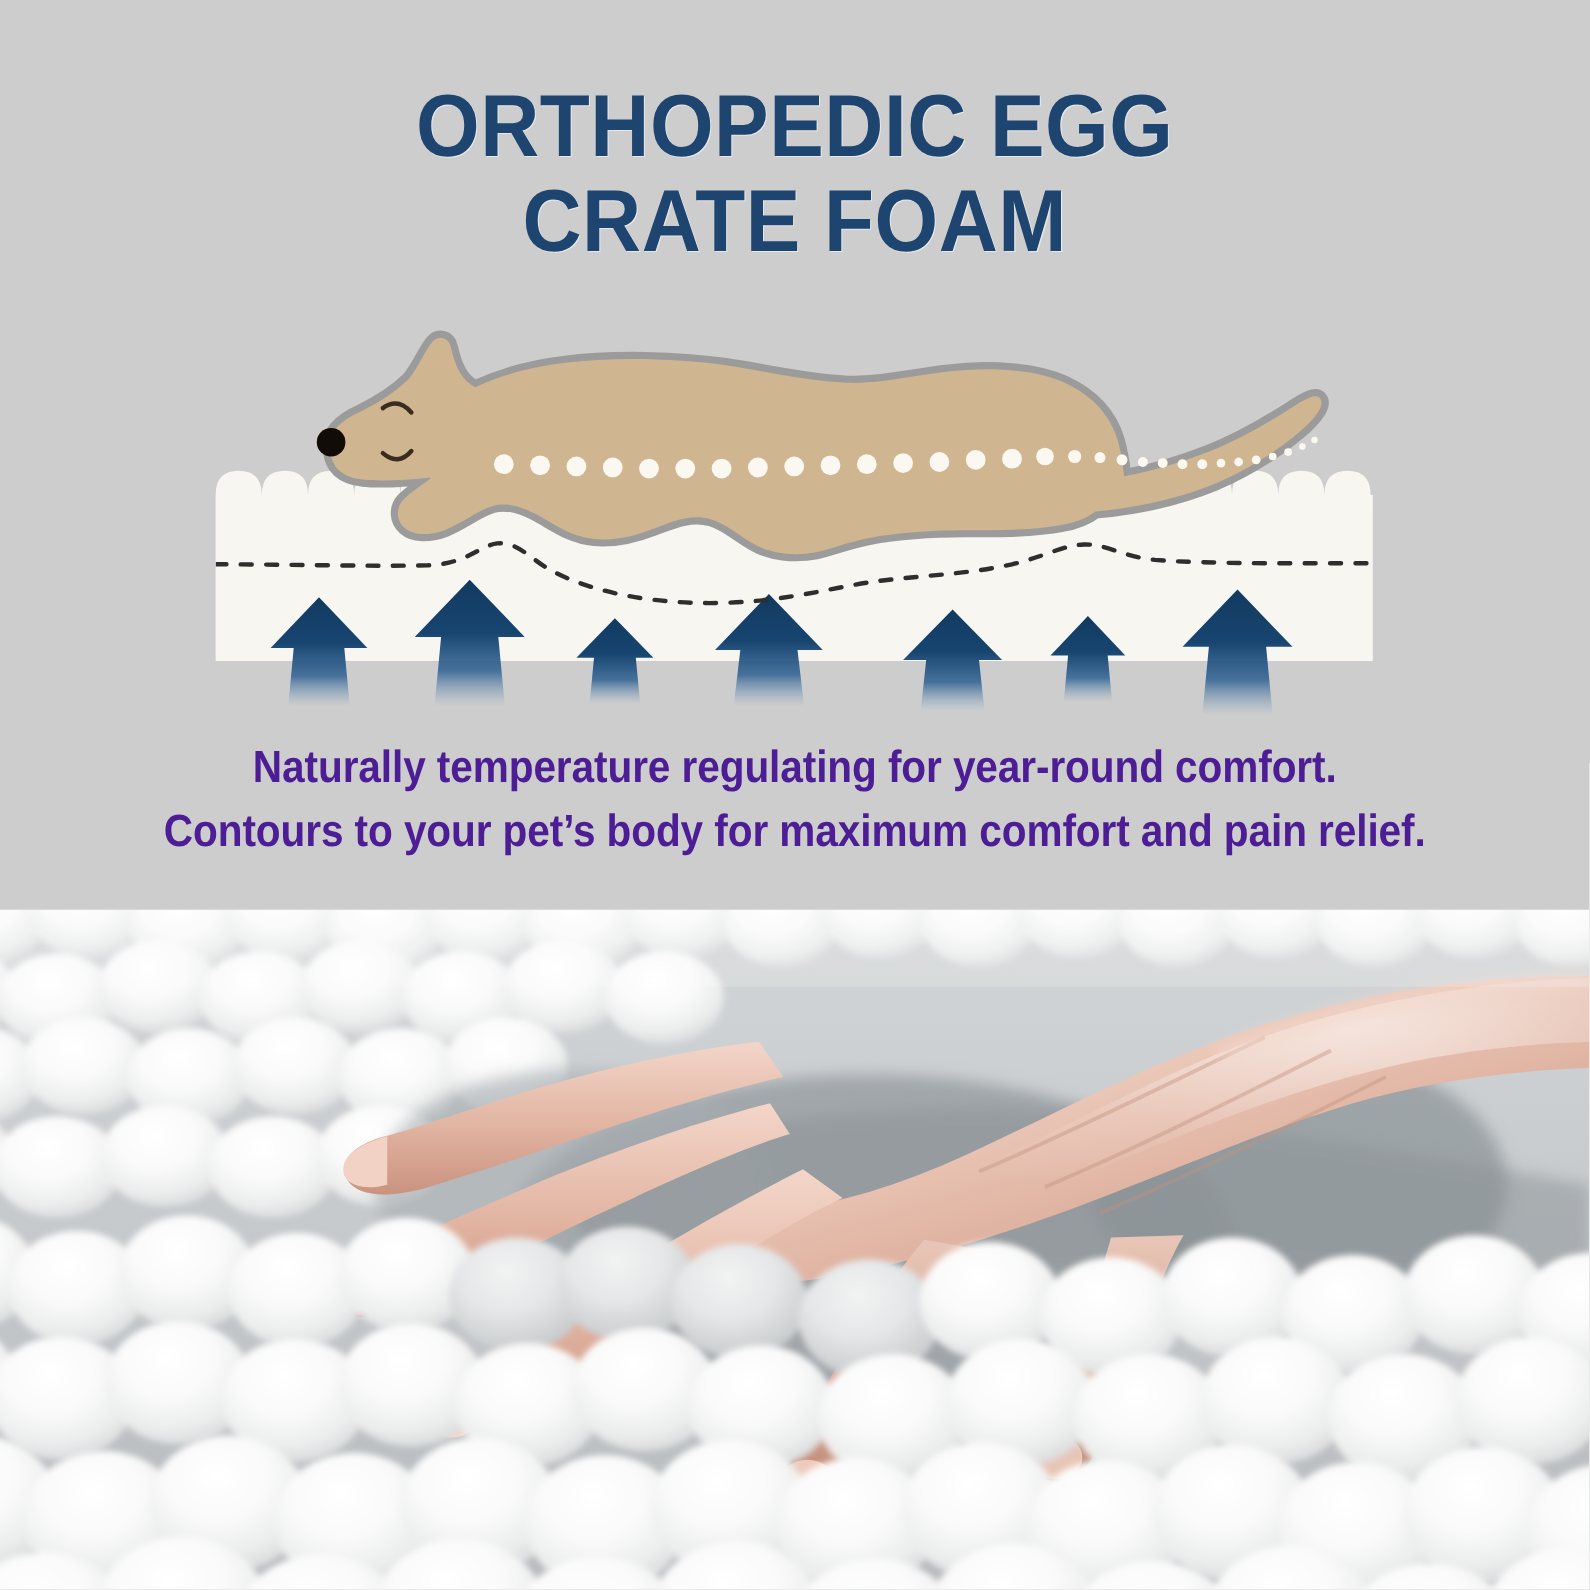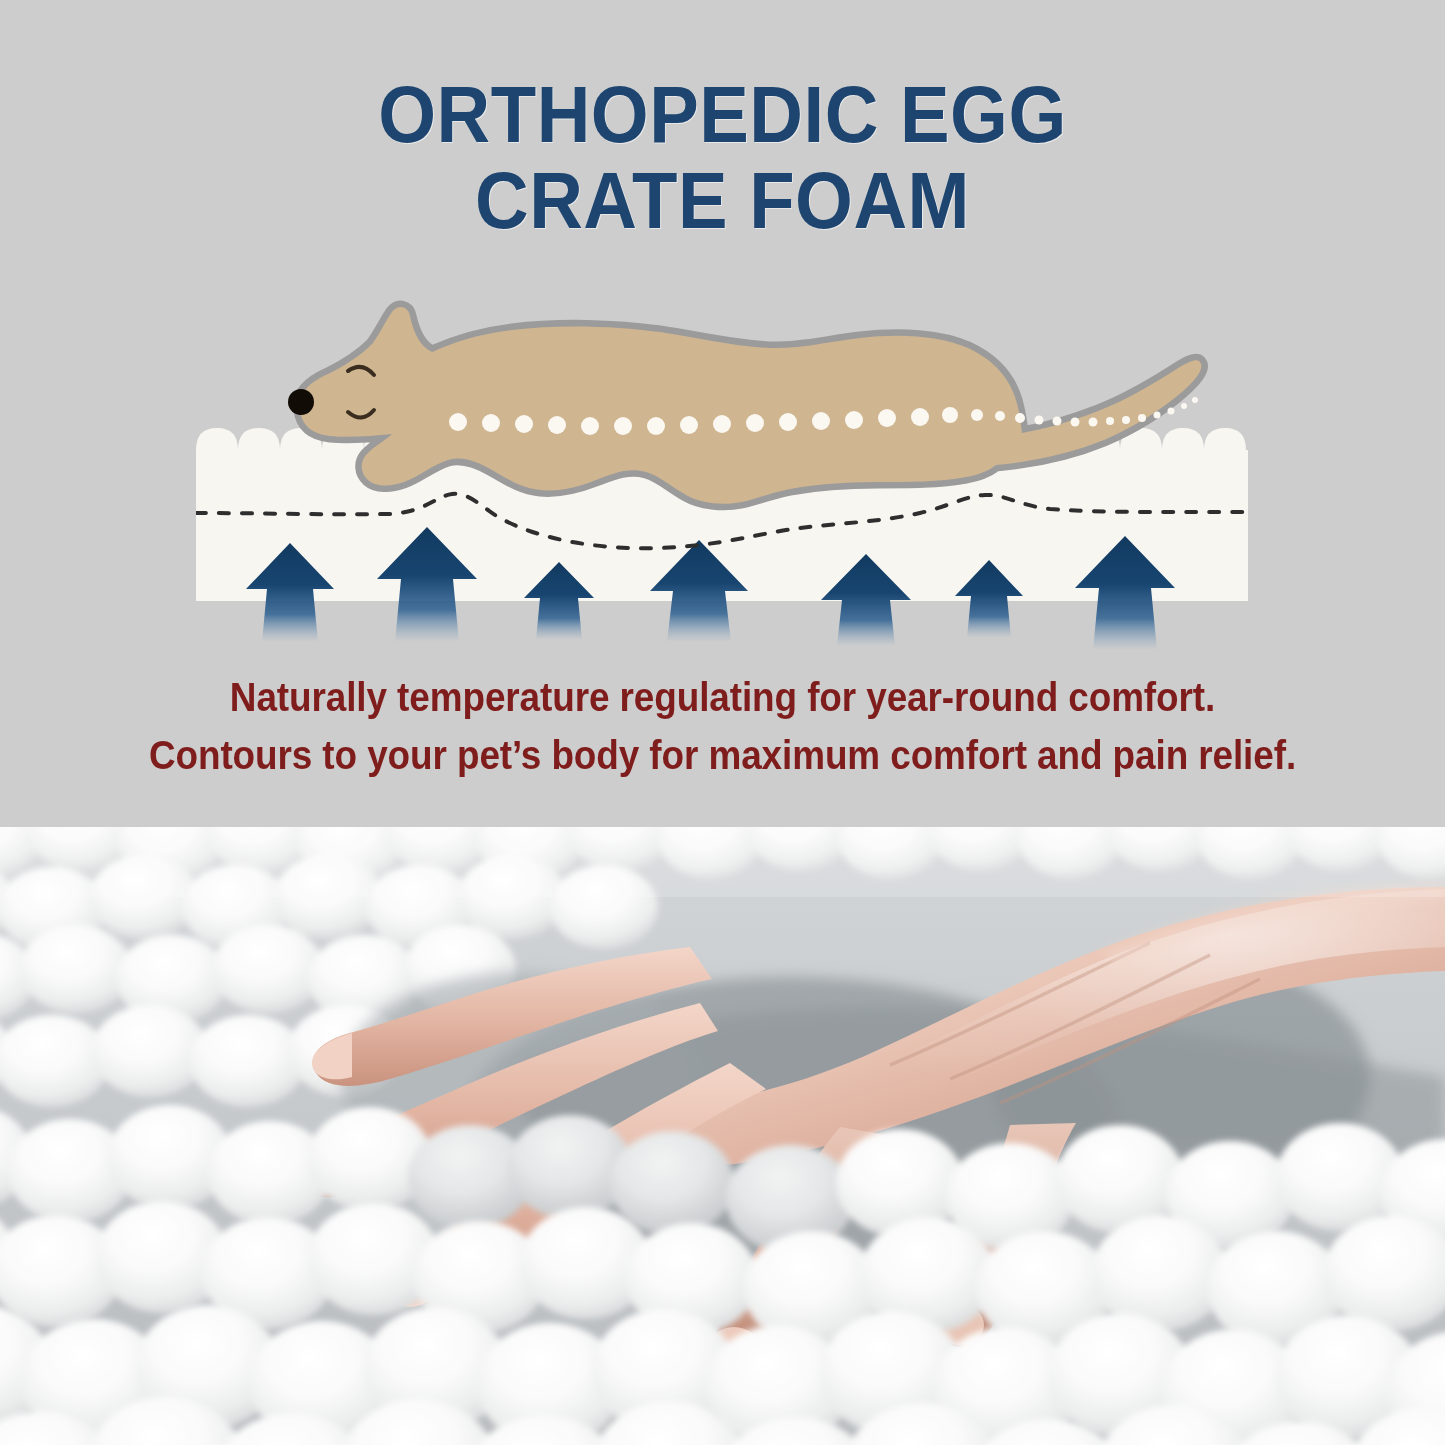--- a/index.html
+++ b/index.html
@@ -57,21 +57,21 @@
   }
   #illustration svg { display: block; }
 
   
   #caption {
     position: absolute;
     left: 0;
     top: 668px;
     width: 1445px;
     text-align: center;
-    color: #7f1d1d;
+    color: #4c1d95;
   }
   .cap-line {
     font-family: "Liberation Sans Narrow", "Liberation Sans", sans-serif;
     font-weight: bold;
     font-size: 41px;
     line-height: 58px;
     letter-spacing: -0.1px;
     transform: scaleX(0.9);
     transform-origin: center;
     white-space: nowrap;

